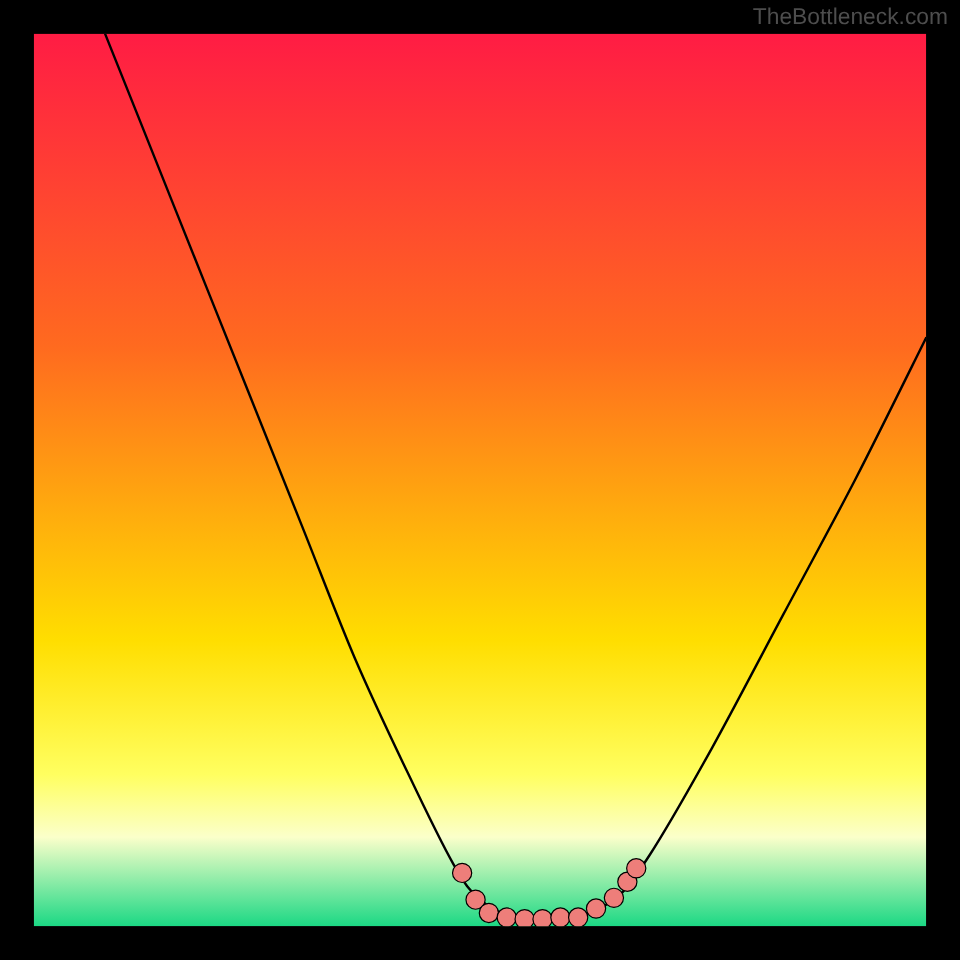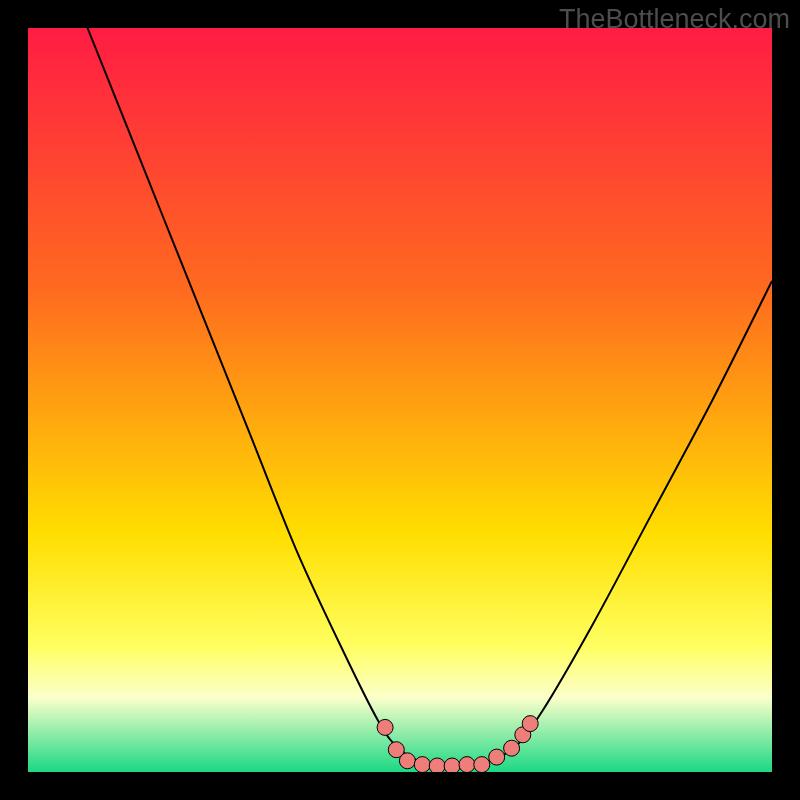--- a/index.html
+++ b/index.html
@@ -17,21 +17,21 @@
     left: 0;
     width: 800px;
     height: 800px;
     background: #000;
   }
   .watermark {
     position: absolute;
     top: 4px;
     right: 10px;
     color: #4d4d4d;
-    font-size: 27px;
+    font-size: 19px;
     font-weight: 400;
     z-index: 20;
     user-select: none;
   }
   .plot-area {
     position: absolute;
     left: 28px;
     top: 28px;
     width: 744px;
     height: 744px;

